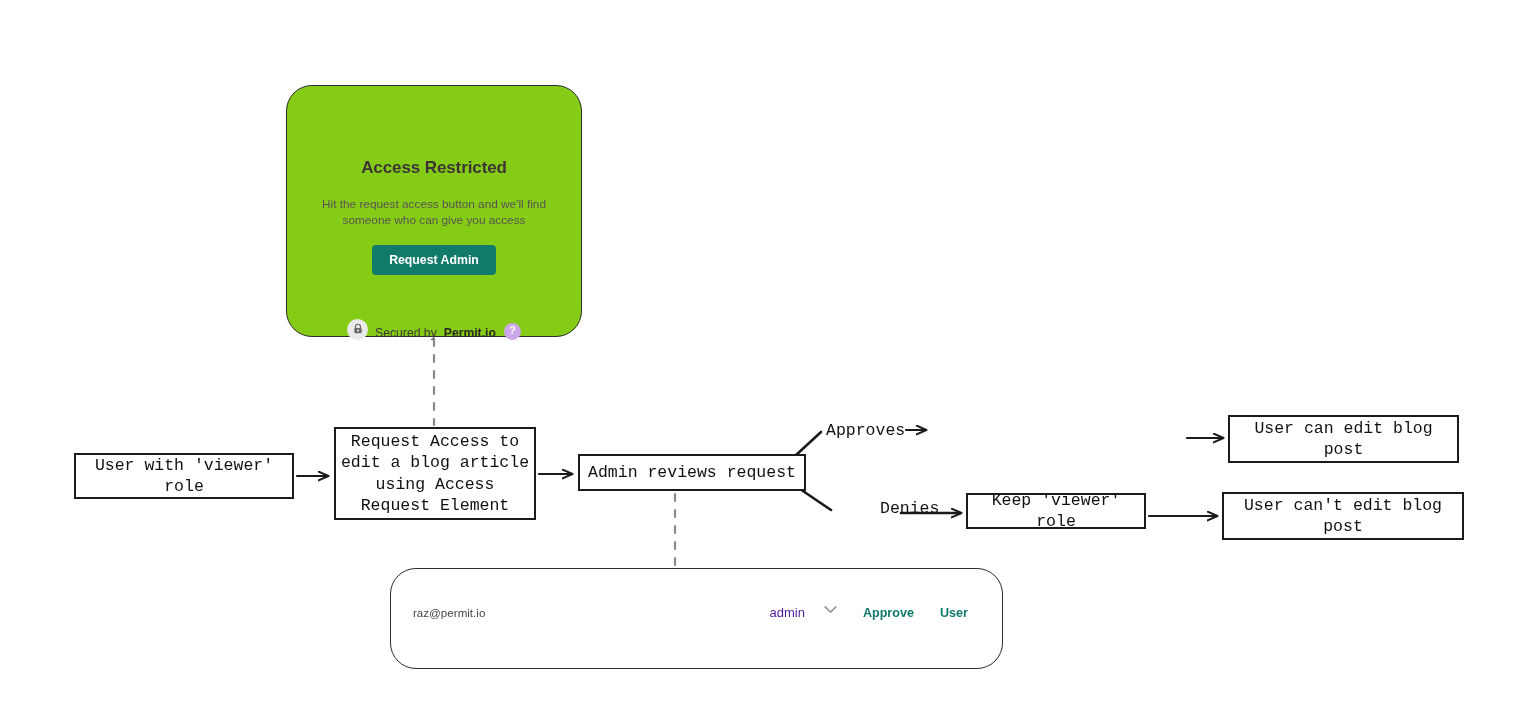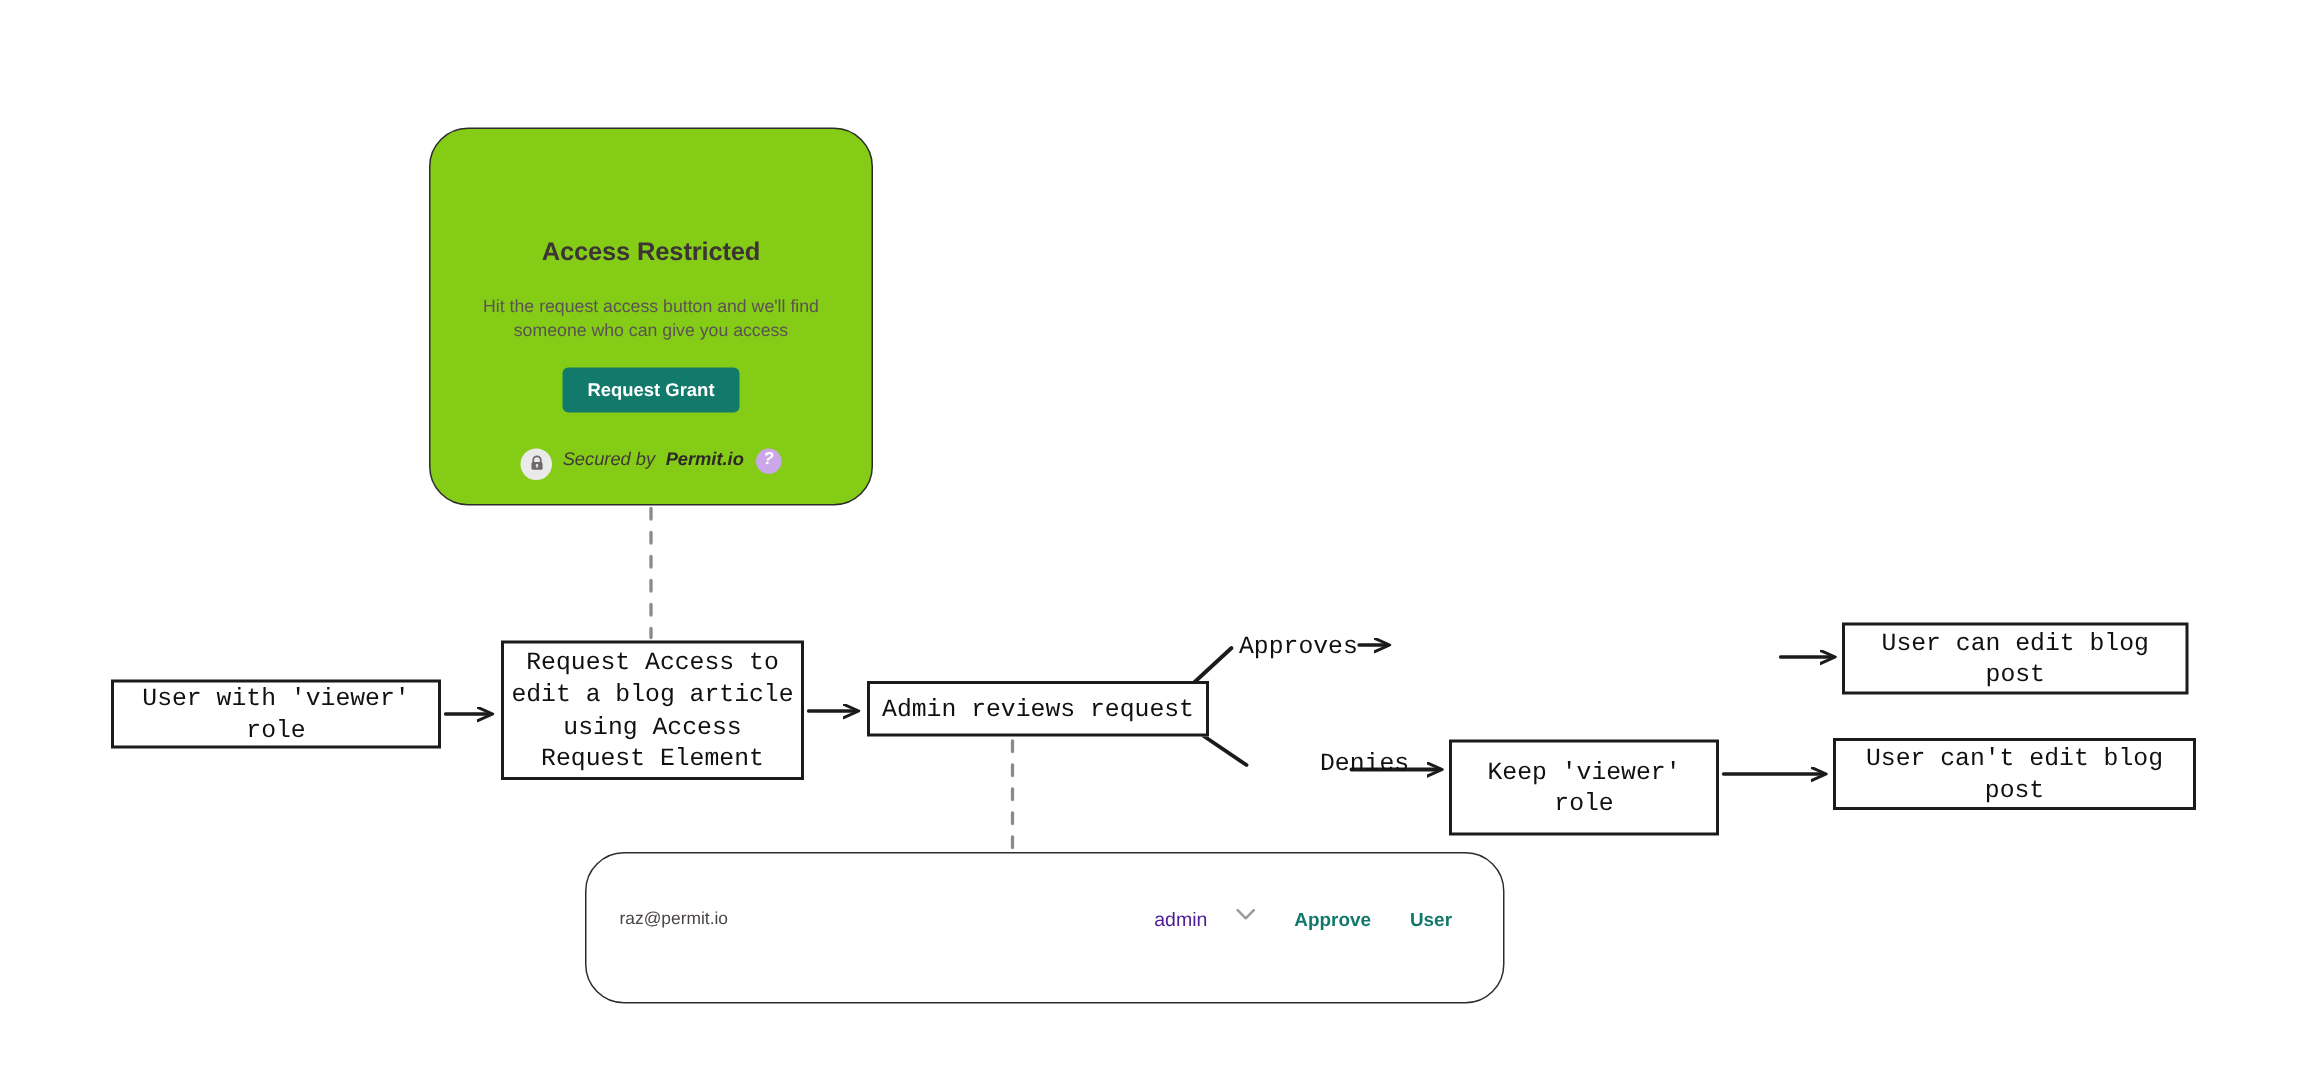--- a/index.html
+++ b/index.html
@@ -44,21 +44,21 @@
     justify-content: center;
     text-align: center;
     white-space: pre-line;
     letter-spacing: 0px;
   }
 
   #node-user        { left: 74px;  top: 453px; width: 220px; height: 46px; }
   #node-request     { left: 334px; top: 427px; width: 202px; height: 93px; }
   #node-admin       { left: 578px; top: 454px; width: 228px; height: 37px; }
   #node-grant       { left: 930px; top: 415px; width: 254px; height: 48px; }
-  #node-keep        { left: 966px; top: 493px; width: 180px; height: 64px; }
+  #node-keep        { left: 966px; top: 493px; width: 180px; height: 36px; }
   #node-can-edit    { left: 1228px; top: 415px; width: 231px; height: 48px; }
   #node-cannot-edit { left: 1222px; top: 492px; width: 242px; height: 48px; }
 
   
   #access-card {
     position: absolute;
     left: 286px;
     top: 85px;
     width: 296px;
     height: 252px;
@@ -91,27 +91,26 @@
     color: #ffffff;
     font-size: 12.3px;
     font-weight: bold;
     border: none;
     border-radius: 4px;
     padding: 8px 17px;
     cursor: pointer;
     font-family: "Liberation Sans", sans-serif;
   }
   #access-card .secured-row {
-    margin-top: 24px;
-    display: flex;
-    align-items: flex-start;
+    margin-top: 44px;
+    display: flex;
+    align-items: flex-end;
     gap: 7px;
     font-size: 12.2px;
     color: #413a3a;
-    font-style: italic;
   }
   .lock-badge {
     width: 21px;
     height: 21px;
     border-radius: 50%;
     background: #ebeaea;
     display: flex;
     align-items: center;
     justify-content: center;
   }
@@ -221,21 +220,21 @@
     <path d="M1149,516 L1216,516" fill="none" stroke="#1b1b1b" stroke-width="2.2" stroke-linecap="round" marker-end="url(#ah)"></path>
 
     <path d="M434,339 L434,425" fill="none" stroke="#8a8a8a" stroke-width="2.2" stroke-dasharray="7 9" stroke-linecap="round"></path>
 
     <path d="M675,494 L675,566" fill="none" stroke="#8a8a8a" stroke-width="2.2" stroke-dasharray="7 9" stroke-linecap="round"></path>
   </svg>
 
   <div id="access-card">
     <div class="title">Access Restricted</div>
     <div class="subtitle">Hit the request access button and we'll find someone who can give you access</div>
-    <button class="request-btn">Request Grant</button>
+    <button class="request-btn">Request Admin</button>
     <div class="secured-row">
       <span class="lock-badge">
         <svg width="12" height="12" viewBox="0 0 24 24" aria-hidden="true">
           <path d="M7 10V7.5a5 5 0 0 1 10 0V10" fill="none" stroke="#6e6767" stroke-width="2.4" stroke-linecap="round"></path>
           <rect x="4.6" y="10" width="14.8" height="10.4" rx="2.2" fill="#6e6767"></rect>
           <circle cx="12" cy="14.4" r="1.7" fill="#ebeaea"></circle>
           <rect x="11.2" y="14.4" width="1.6" height="3.4" fill="#ebeaea"></rect>
         </svg>
       </span>
       <span>Secured by</span>

